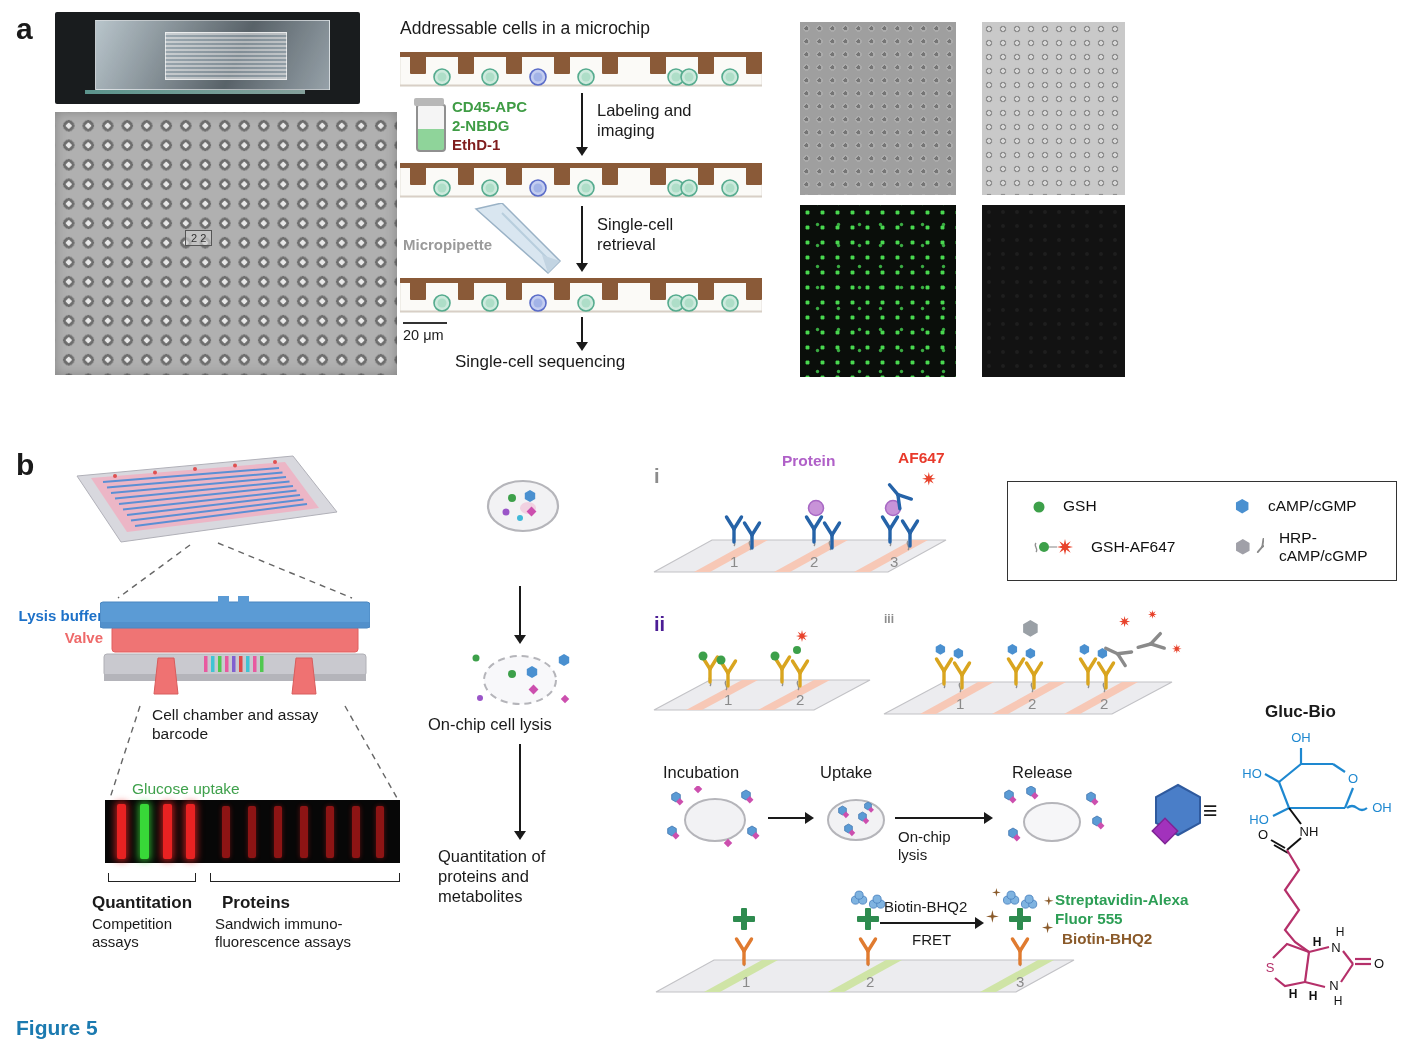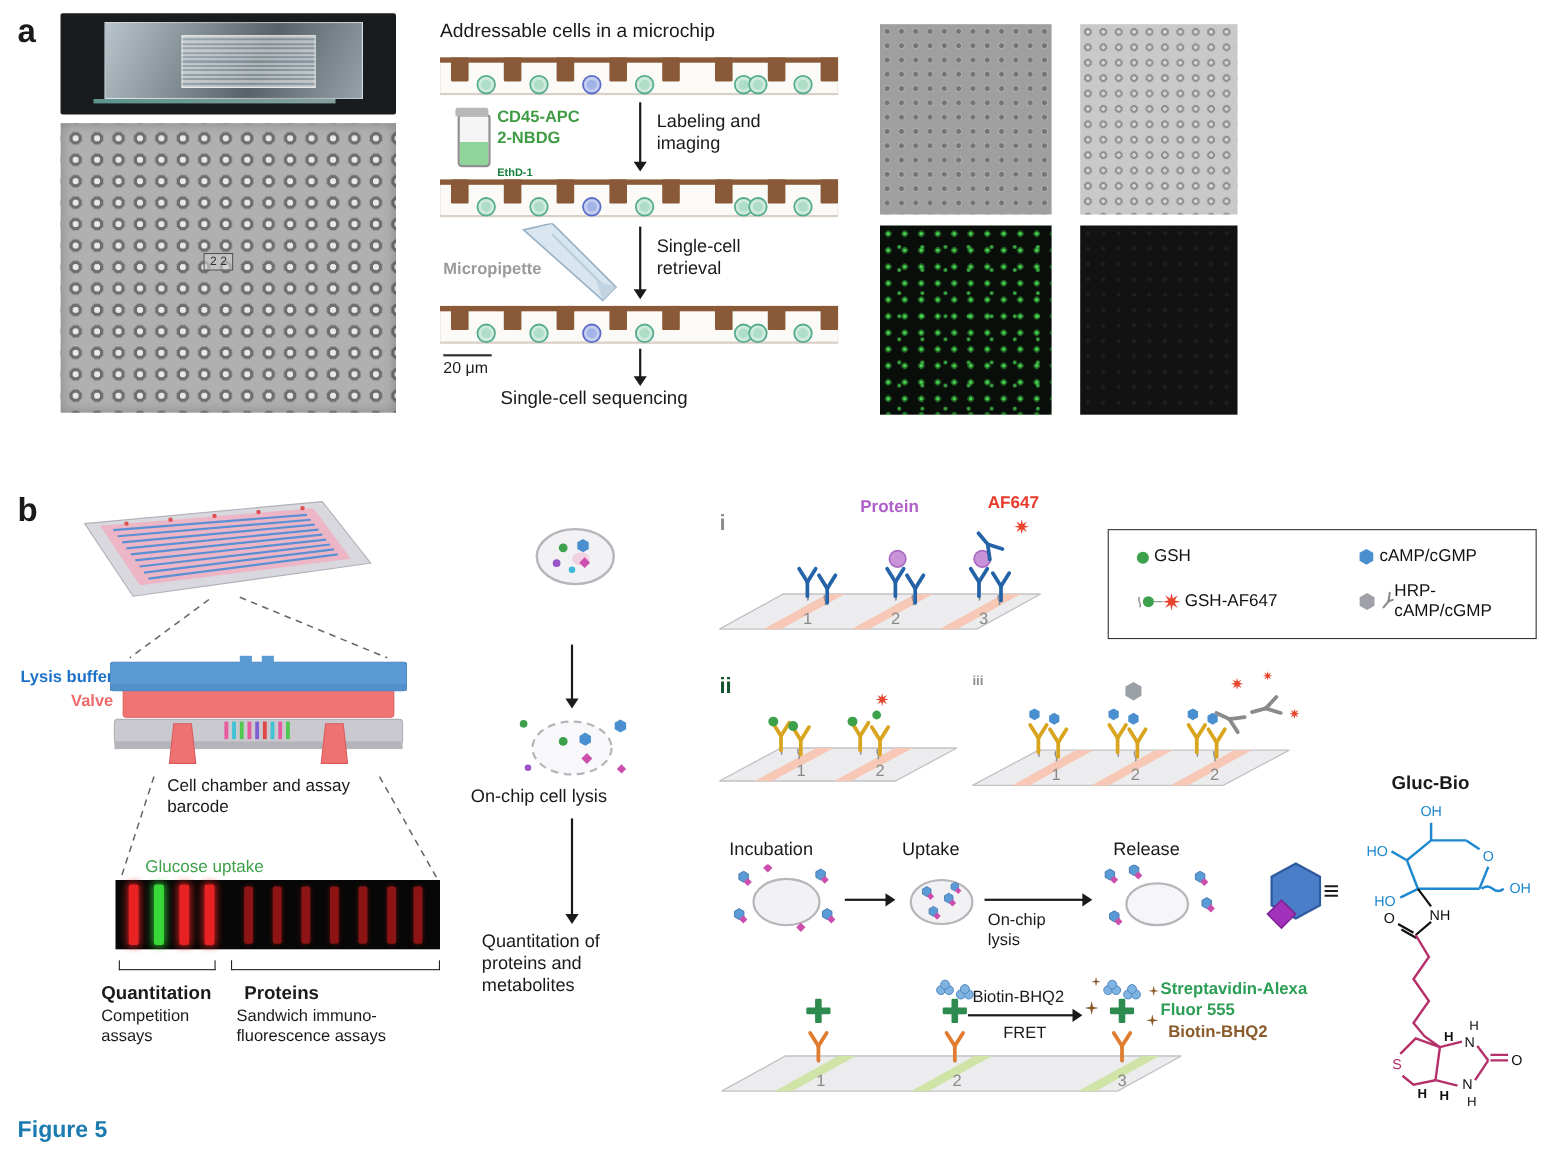--- a/index.html
+++ b/index.html
@@ -29,21 +29,21 @@
   .well-array{background-color:#b0b0b0;background-image:radial-gradient(circle,#e8e8e8 0 2.6px,#6e6e6e 2.6px 5.4px,#9a9a9a 5.4px 6.2px,rgba(0,0,0,0) 6.2px);background-size:19.5px 19.5px;background-position:4px 4px;box-shadow:inset 0 0 12px rgba(0,0,0,.25)}
   .vial{position:absolute;width:26px;height:44px;border:2px solid #909090;border-radius:3px 3px 4px 4px;
     background:linear-gradient(180deg,#f5f5f5 0 52%,#8fd49a 52% 100%)}
   .vial::before{content:"";position:absolute;left:-4px;top:-8px;width:30px;height:8px;background:#b8b8b8;border-radius:2px}
   .bracket{position:absolute;height:8px;border-left:1.6px solid #222;border-right:1.6px solid #222;border-bottom:1.6px solid #222}
   .bs{position:absolute;top:4px;bottom:4px;width:9px;border-radius:2px}
   .bs-dim{position:absolute;top:6px;bottom:5px;width:8px;background:#a01616;filter:blur(.6px);opacity:.88;border-radius:2px;box-shadow:0 0 5px rgba(170,25,25,.6)}
   .slide-num{fill:#8a8a8a;font-size:15px}
   .legend-box{position:absolute;border:1.6px solid #333;background:#fff;display:grid;
     grid-template-columns:175px auto;column-gap:28px;row-gap:14px;padding:15px 22px;align-items:center}
-  .leg-item{display:flex;align-items:center;gap:1px;font-size:15.5px;color:#111}
+  .leg-item{display:flex;align-items:center;gap:15px;font-size:15.5px;color:#111}
   .fig-label{position:absolute;font-family:Liberation Sans, sans-serif;font-weight:bold;font-size:21px;color:#1b7ab0}
 </style>
 </head>
 <body>
 
 <div id="canvas">
 
   <svg width="0" height="0" style="position:absolute" aria-hidden="true">
     <defs>
       <g id="gcell">
@@ -105,40 +105,40 @@
   </svg>
 
   <div class="panel-letter" style="left:16px;top:12px">a</div>
 
   <div class="abs" style="left:55px;top:12px;width:305px;height:92px;background:#191c1e;border-radius:2px">
     <div class="abs" style="left:40px;top:8px;right:30px;bottom:14px;background:linear-gradient(115deg,rgba(212,226,233,.85),rgba(140,155,165,.55) 60%,rgba(192,206,215,.75));border:1px solid rgba(255,255,255,.5)"></div>
     <div class="abs" style="left:110px;top:20px;width:120px;height:46px;background:repeating-linear-gradient(0deg,rgba(255,255,255,.55) 0 2px,rgba(170,185,195,.5) 2px 4px);border:1px solid rgba(255,255,255,.65)"></div>
     <div class="abs" style="left:30px;bottom:10px;width:220px;height:4px;background:linear-gradient(90deg,#7fd4c8,#bfe8e0);opacity:.65"></div>
   </div>
 
-  <div class="abs well-array" style="left:55px;top:112px;width:305px;height:263px">
+  <div class="abs well-array" style="left:55px;top:112px;width:342px;height:263px">
     <div class="abs" style="left:130px;top:118px;border:1px solid #555;background:rgba(205,205,205,.65);font-size:11px;color:#333;padding:1px 5px">2 2</div>
   </div>
 
   <div class="t c" style="left:400px;top:18px;width:362px;font-size:17.5px">Addressable cells in a microchip</div>
 
   <svg class="abs" style="left:400px;top:52px" width="362" height="36">
       <use href="#chan"></use>
     </svg>
   <svg class="abs" style="left:400px;top:163px" width="362" height="36">
       <use href="#chan"></use>
     </svg>
   <svg class="abs" style="left:400px;top:278px" width="362" height="36">
       <use href="#chan"></use>
     </svg>
 
   <div class="vial" style="left:416px;top:104px"></div>
   <div class="t b" style="left:452px;top:98px;font-size:15px;color:#3f9c45">CD45-APC</div>
   <div class="t b" style="left:452px;top:117px;font-size:15px;color:#3f9c45">2-NBDG</div>
-  <div class="t b" style="left:452px;top:152px;font-size:10px;color:#15803d">EthD-1</div>
+  <div class="t b" style="left:452px;top:136px;font-size:15px;color:#7f1d1d">EthD-1</div>
 
   <div class="arr-v" style="left:581px;top:93px;height:55px"></div>
   <div class="t" style="left:597px;top:100px;width:115px;font-size:16.5px">Labeling and imaging</div>
 
   <div class="t b" style="left:403px;top:236px;font-size:15px;color:#9a9a9a">Micropipette</div>
   <svg class="abs" style="left:472px;top:203px" width="92" height="72">
     <polygon points="4,6 30,0 88,58 76,70" fill="#d9e6f0" stroke="#9ab2c6" stroke-width="1.5"></polygon>
     <line x1="30" y1="10" x2="78" y2="58" stroke="#b8cedd" stroke-width="2"></line>
     <polygon points="70,52 88,58 76,70" fill="#c2d4e2"></polygon>
   </svg>
@@ -330,21 +330,21 @@
       <svg width="40" height="22">
         <use href="#hex" transform="translate(2,3) scale(1.3)" style="color:#a0a0a8"></use>
         <g transform="translate(22,2)" style="color:#8a8a8a">
             <use href="#ab" transform="rotate(40 8 10) scale(0.55)"></use>
           </g>
       </svg>
       <span>HRP-cAMP/cGMP</span>
     </div>
   </div>
 
-  <div class="t b" style="left:654px;top:612px;font-size:20px;color:#14532d">ii</div>
+  <div class="t b" style="left:654px;top:612px;font-size:20px;color:#4c1d95">ii</div>
   <svg class="abs" style="left:646px;top:616px" width="250" height="100">
     <polygon points="8,94 168,94 224,64 64,64" fill="#ececef" stroke="#c2c2c6" stroke-width="1.2"></polygon>
     <polygon points="40,94 56,94 112,64 96,64" fill="#f7c8b6"></polygon>
     <polygon points="112,94 128,94 184,64 168,64" fill="#f7c8b6"></polygon>
     <text x="78" y="89" class="slide-num">1</text>
     <text x="150" y="89" class="slide-num">2</text>
     <use href="#squig" transform="translate(64,70)"></use>
       <use href="#squig" transform="translate(80,74)"></use>
     <use href="#squig" transform="translate(136,70)"></use>
       <use href="#squig" transform="translate(152,74)"></use>

